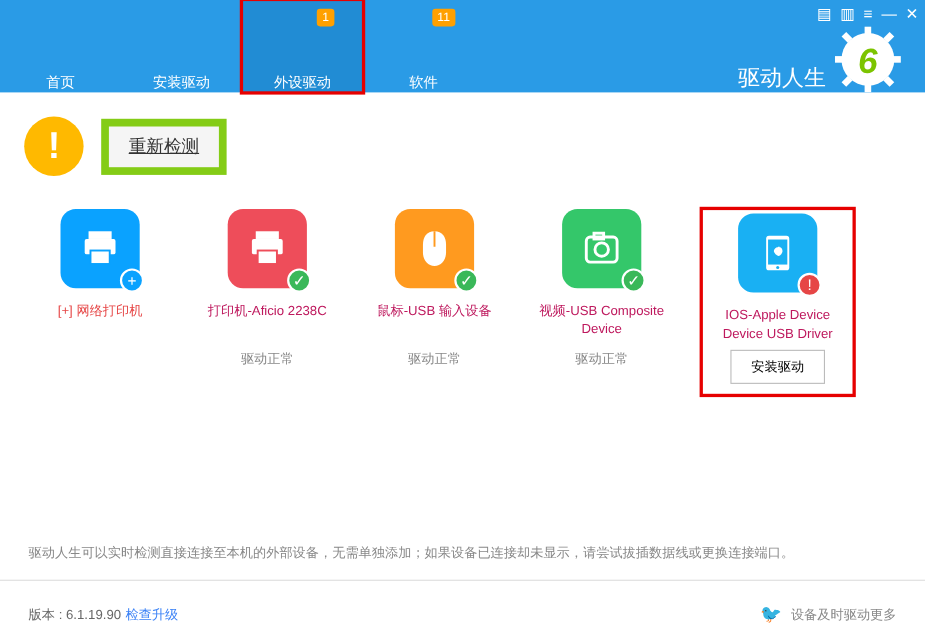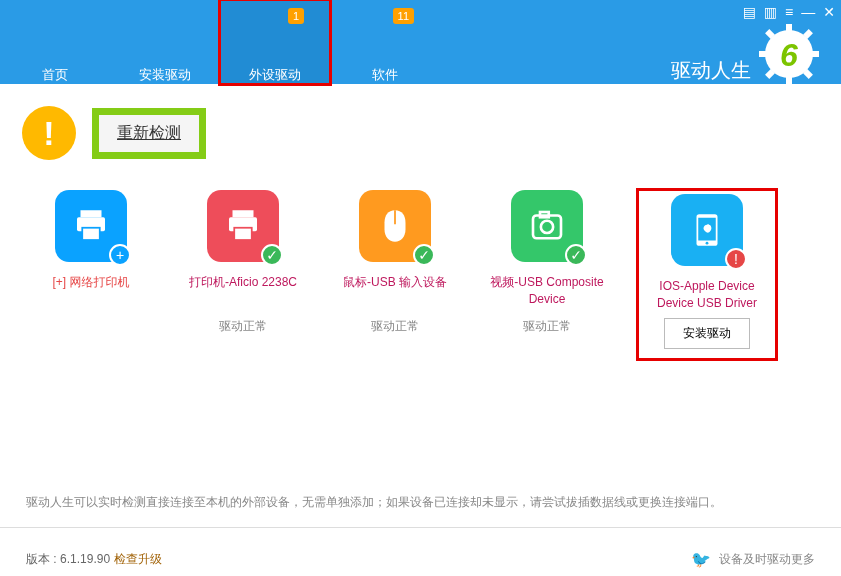--- a/index.html
+++ b/index.html
@@ -169,21 +169,21 @@
     bottom: 0; left: 0; right: 0;
     height: 34px;
     display: flex;
     align-items: center;
     padding: 0 26px;
     font-size: 12px;
     color: #666;
     gap: 4px;
     background: #fff;
   }
-  .footer-bar a { color: #a16207; text-decoration: none; font-family: Liberation Mono, monospace; }
+  .footer-bar a { color: #3b82f6; text-decoration: none; font-family: Liberation Mono, monospace; }
   .footer-bar .right { margin-left: auto; display: flex; align-items: center; gap: 8px; color: #888; }
   .gear6 {
     position: relative;
     width: 60px; height: 60px;
   }
 </style>
 </head>
 <body>
 
 <div class="header">

